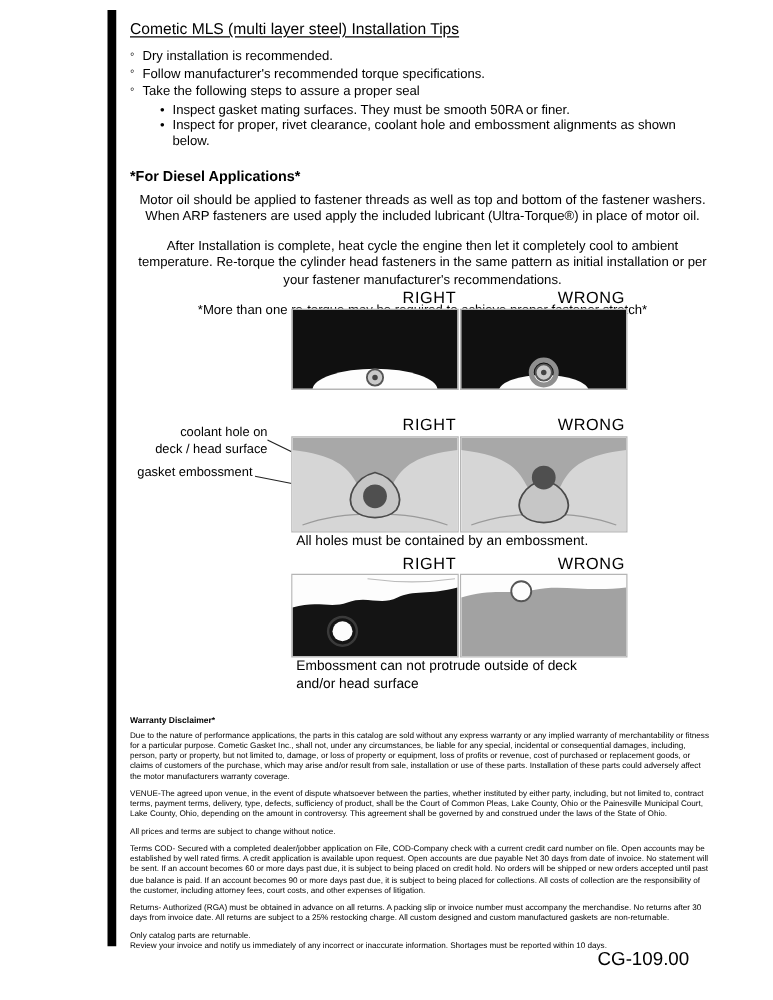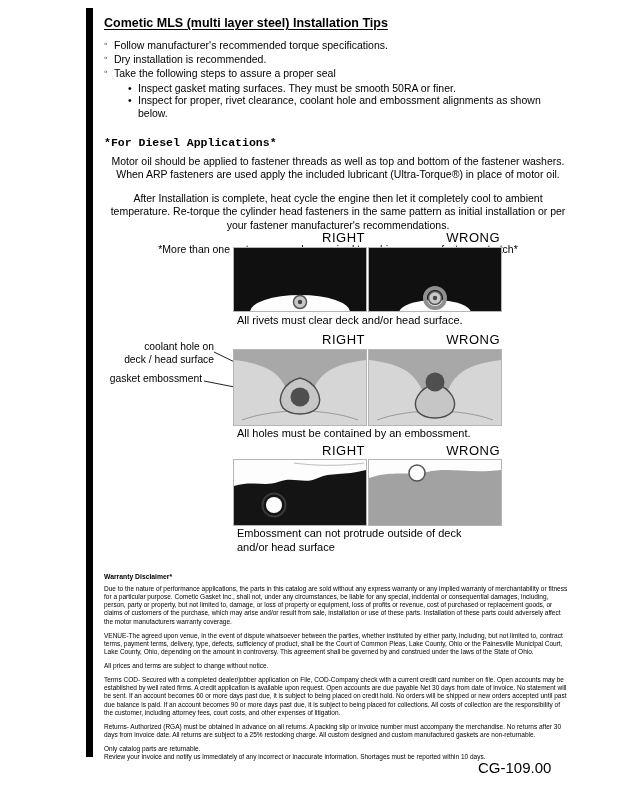--- a/index.html
+++ b/index.html
@@ -4,30 +4,30 @@
 <style>
   html,body { margin:0; padding:0; background:#e9e9e9; }
   .page {
     position:relative; width:618px; height:800px; margin:0 auto;
     background:#ffffff; font-family:"Liberation Sans", sans-serif; color:#000;
     overflow:hidden;
   }
   .edge-bar { position:absolute; left:86px; top:8px; width:7px; height:749px; background:#000; }
 
   .text-col { position:absolute; left:104px; top:16px; width:468px; }
-  .title { font-size:12.5px; font-weight:bold; margin:0 0 9px 0; text-decoration:underline; text-underline-offset:2px; }
+  .title { font-size:12.5px; font-weight:normal; margin:0 0 9px 0; text-decoration:underline; text-underline-offset:2px; }
 
   .tips { margin:0; padding:0; list-style:none; font-size:10.5px; line-height:1.2; }
   .tips > li { position:relative; padding-left:10px; margin:1.5px 0; }
   .tips > li::before { content:"◦"; position:absolute; left:0; top:-1px; font-size:10px; }
   .subtips { list-style:none; margin:2px 0 0 14px; padding:0; }
   .subtips li { position:relative; padding-left:10px; margin:0 0; }
   .subtips li::before { content:"•"; position:absolute; left:0; top:0; }
 
-  .diesel-heading { font-size:11.5px; font-weight:bold; margin:16px 0 6px 0;font-family:Liberation Mono, monospace; }
+  .diesel-heading { font-size:11.5px; font-weight:bold; margin:16px 0 6px 0; }
   .body-p { font-size:10.5px; line-height:1.3; margin:0 0 10px 0;text-align:center; }
   .note { margin-top:2px; }
 
   .dh { position:absolute; width:132px; text-align:right; font-size:13px; letter-spacing:0.5px; }
   .dimg { position:absolute; width:132px; border:1px solid #b5b5b5; background:#fff; }
   .dimg svg { display:block; }
   .dcap { position:absolute; font-size:11px; white-space:nowrap; }
   .dcap.wrap { width:252px; white-space:normal; line-height:1.25; }
 
   .diag-label { position:absolute; font-size:10.3px; text-align:right; line-height:1.25; white-space:pre-line; }
@@ -43,22 +43,22 @@
 </head>
 <body>
 
 <div class="page">
   <div class="edge-bar"></div>
 
   <div class="text-col">
     <h1 class="title">Cometic MLS (multi layer steel) Installation Tips</h1>
 
     <ul class="tips">
+      <li><span>Dry installation is recommended.</span></li>
       <li><span>Follow manufacturer's recommended torque specifications.</span></li>
-      <li><span>Dry installation is recommended.</span></li>
       <li><span>Take the following steps to assure a proper seal</span>
         <ul class="subtips">
           <li><span>Inspect gasket mating surfaces.  They must be smooth 50RA or finer.</span></li>
           <li><span>Inspect for proper, rivet clearance, coolant hole and embossment alignments as shown below.</span></li>
         </ul>
       </li>
     </ul>
 
     <h2 class="diesel-heading">*For Diesel Applications*</h2>
     <p class="body-p">Motor oil should be applied to fastener threads as well as top and bottom of the fastener washers. When ARP fasteners are used apply the included lubricant (Ultra-Torque®) in place of motor oil.</p>
@@ -79,21 +79,20 @@
   </div>
   <div class="dimg" style="left:368px; top:247px; height:63px;">
     <svg width="132" height="63" viewBox="0 0 132 63">
       <rect width="132" height="63" fill="#101010"></rect>
       <ellipse cx="66" cy="65" rx="36" ry="13" fill="#fdfdfd"></ellipse>
       <circle cx="66" cy="50" r="10" fill="none" stroke="#8f8f8f" stroke-width="4"></circle>
       <circle cx="66" cy="50" r="6.5" fill="#c9c9c9" stroke="#555" stroke-width="1.5"></circle>
       <circle cx="66" cy="50" r="2.2" fill="#444"></circle>
     </svg>
   </div>
-  <div class="dcap" style="left:237px; top:314px;">All rivets must clear deck and/or head surface.</div>
 
   <div class="dh" style="left:233px; top:332px;">RIGHT</div>
   <div class="dh" style="left:368px; top:332px;">WRONG</div>
 
   <div class="diag-label" style="left:108px; top:341px; width:106px;">coolant hole on
 deck / head surface</div>
   <div class="diag-label" style="left:108px; top:373px; width:94px;">gasket embossment</div>
   <svg class="pointer-lines" style="left:200px; top:345px;" width="100" height="60" viewBox="0 0 100 60">
     <line x1="14" y1="7" x2="92" y2="45" stroke="#222" stroke-width="1"></line>
     <line x1="4" y1="36" x2="80" y2="51" stroke="#222" stroke-width="1"></line>

